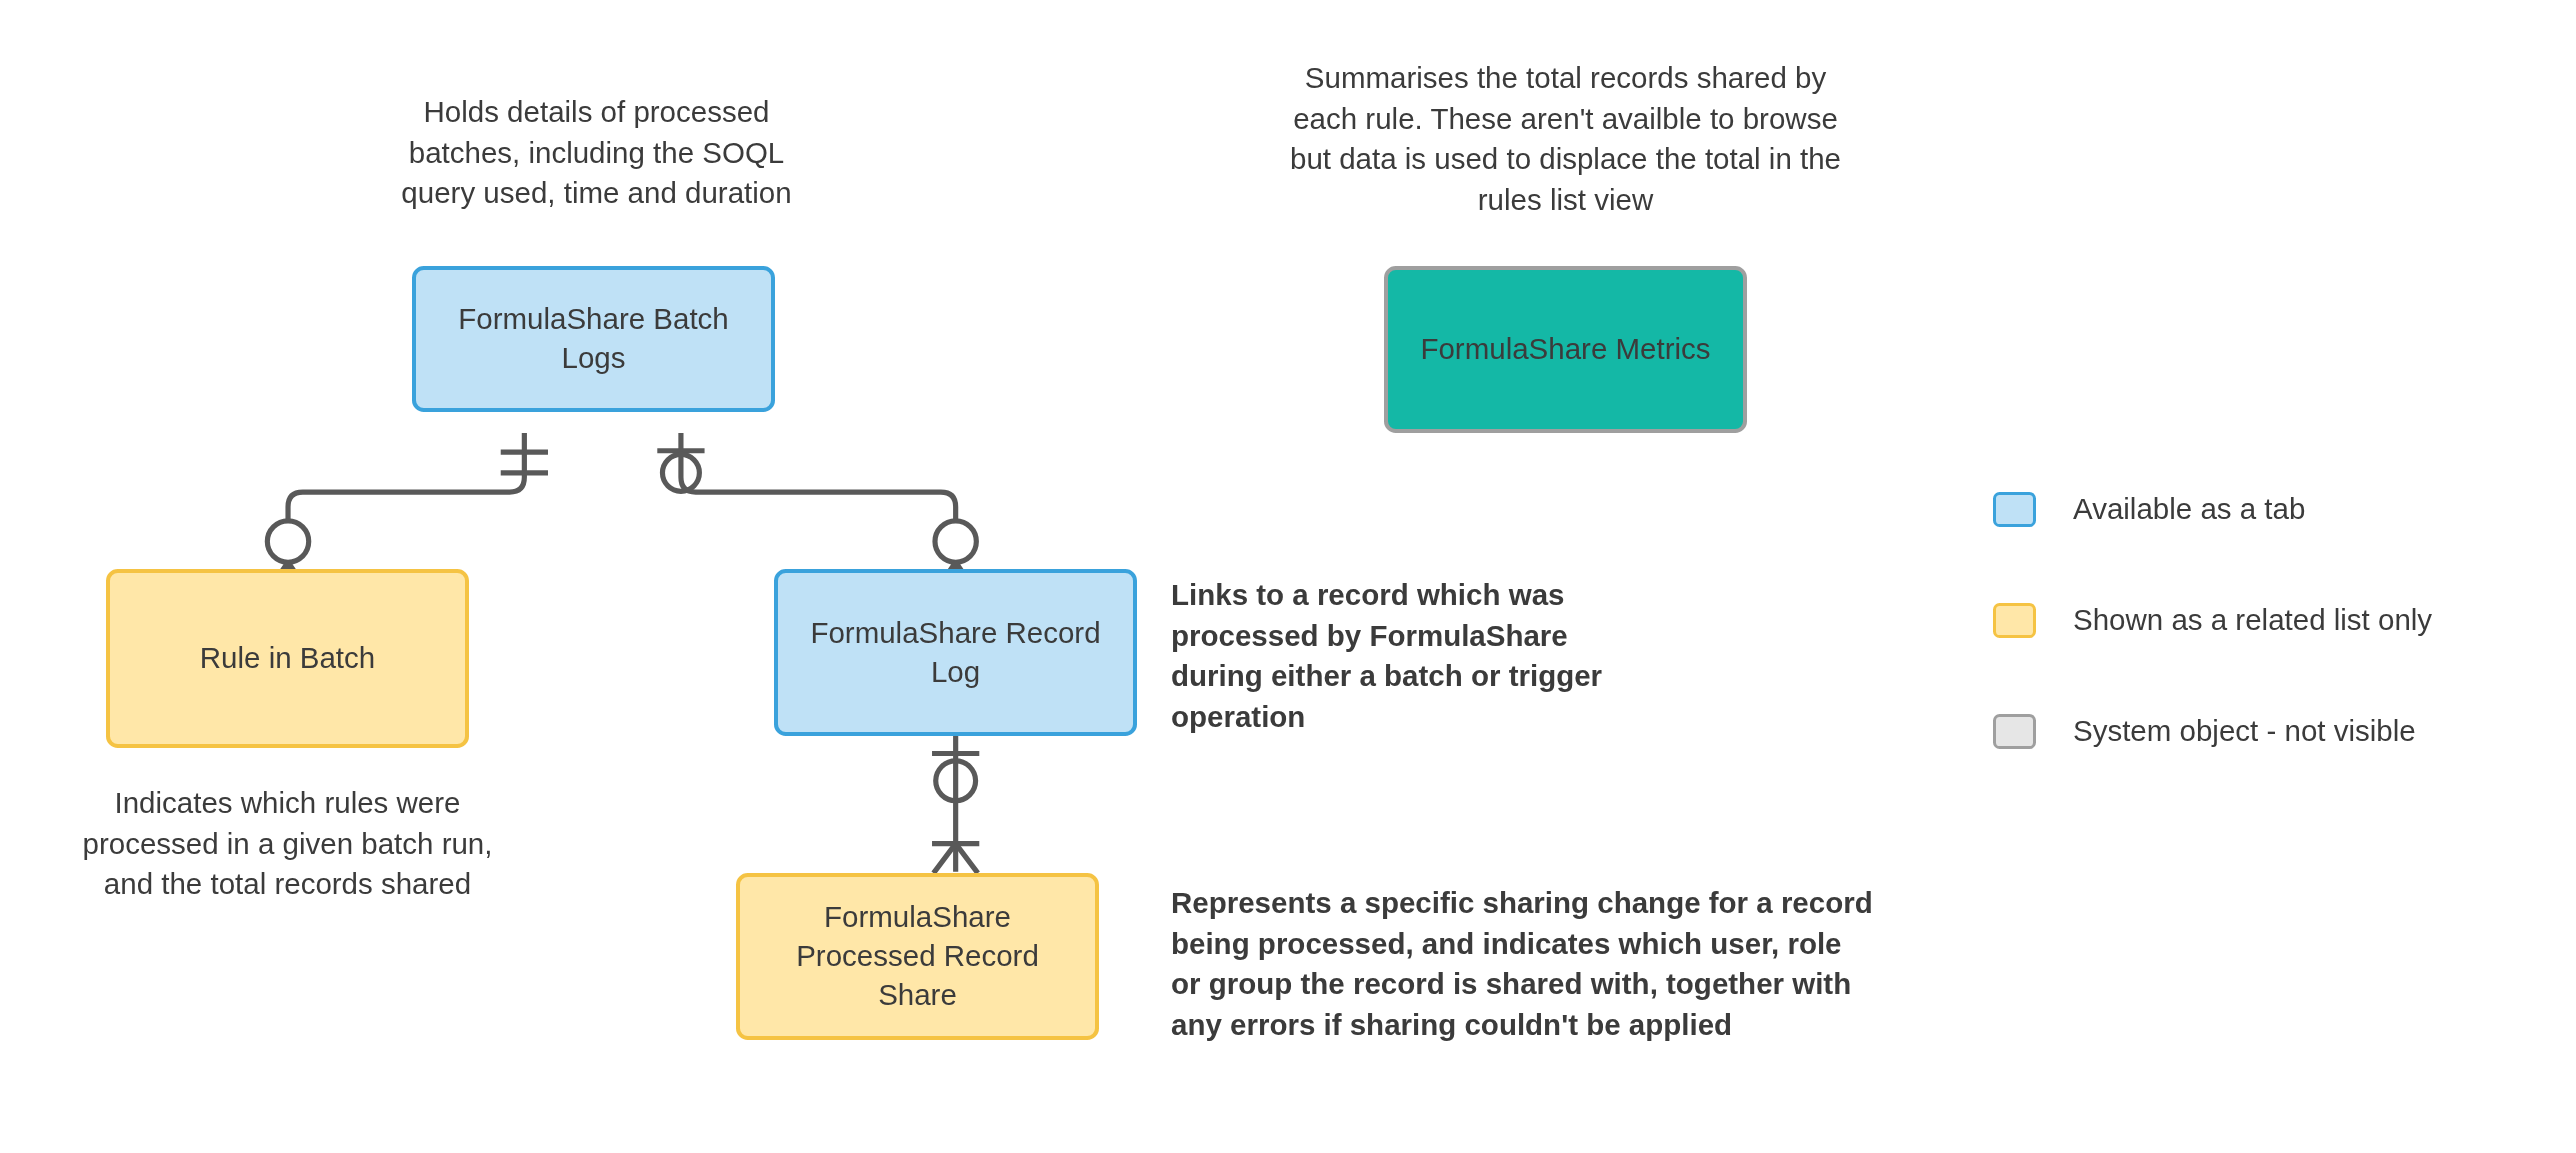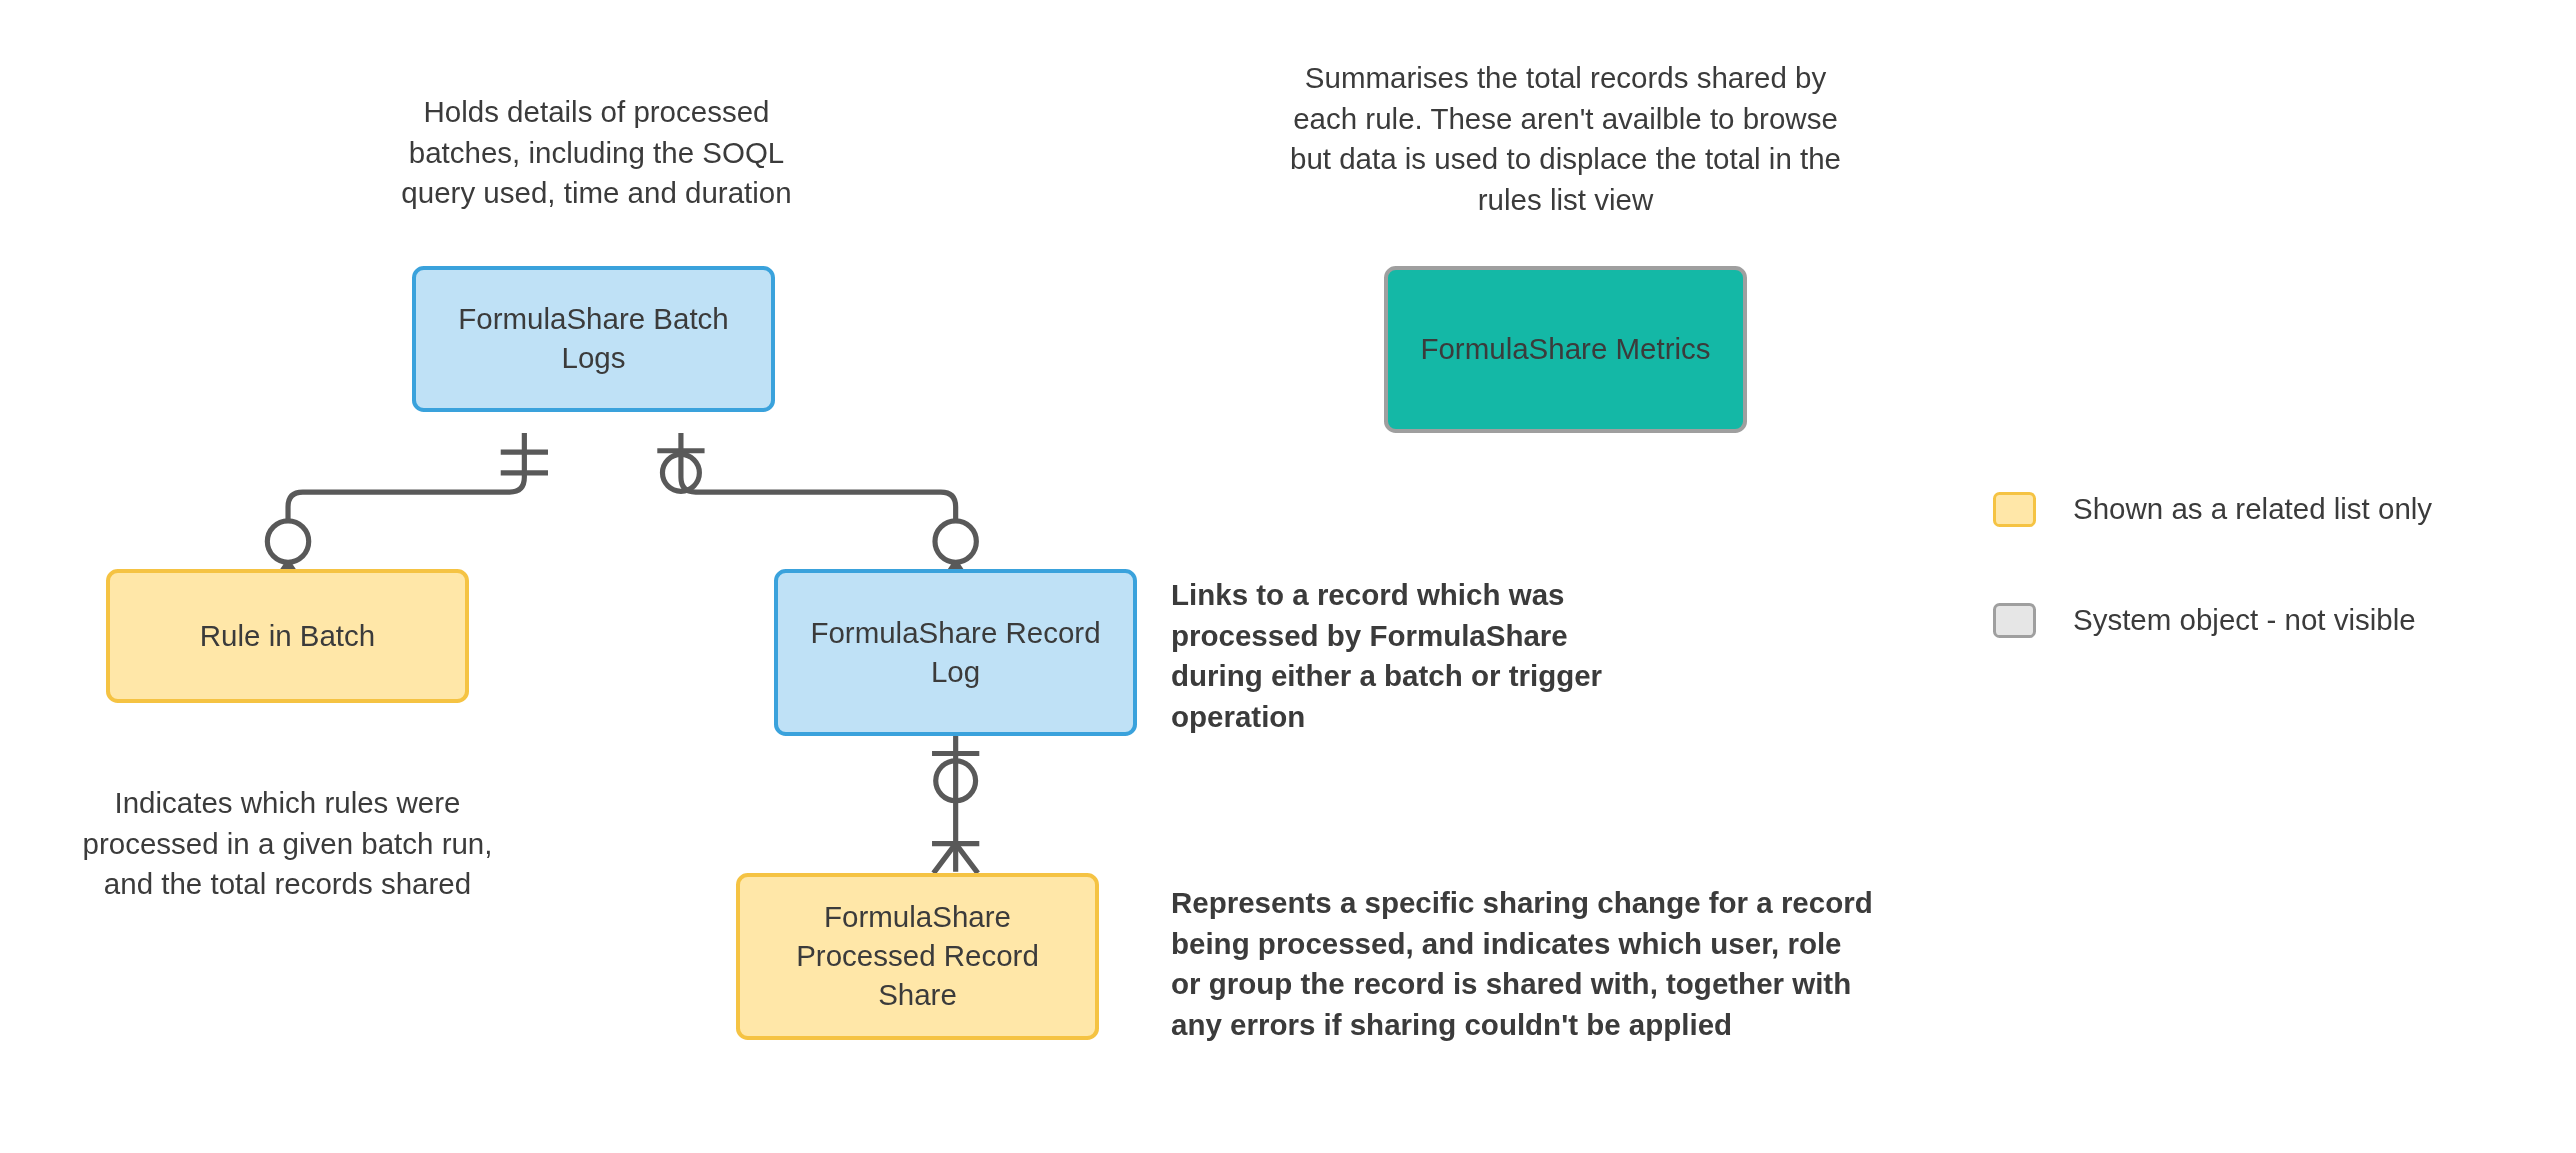--- a/index.html
+++ b/index.html
@@ -139,21 +139,21 @@
   </svg>
 
   <div class="node node-blue" style="left:412px; top:266px; width:363px; height:146px;">
     <span>FormulaShare Batch Logs</span>
   </div>
 
   <div class="node node-grey" style="left:1384px; top:266px; width:363px; height:167px;">
     <span>FormulaShare Metrics</span>
   </div>
 
-  <div class="node node-yellow" style="left:106px; top:569px; width:363px; height:134px;">
+  <div class="node node-yellow" style="left:106px; top:569px; width:363px; height:179px;">
     <span>Rule in Batch</span>
   </div>
 
   <div class="node node-blue" style="left:774px; top:569px; width:363px; height:167px;">
     <span>FormulaShare Record Log</span>
   </div>
 
   <div class="node node-yellow" style="left:736px; top:873px; width:363px; height:167px;align-items:center;">
     <span>FormulaShare Processed Record Share</span>
   </div>
@@ -176,20 +176,24 @@
 during either a batch or trigger
 operation</div>
 
   <div class="annotation left" style="left:1171px; top:883px; width:709px;">Represents a specific sharing change for a record
 being processed, and indicates which user, role
 or group the record is shared with, together with
 any errors if sharing couldn't be applied</div>
 
   <div class="legend">
 
+    <div class="legend-row">
+      <div class="legend-swatch blue"></div>
+      <div class="legend-label">Available as a tab</div>
+    </div>
 
     <div class="legend-row">
       <div class="legend-swatch yellow"></div>
       <div class="legend-label">Shown as a related list only</div>
     </div>
 
     <div class="legend-row">
       <div class="legend-swatch grey"></div>
       <div class="legend-label">System object - not visible</div>
     </div>

